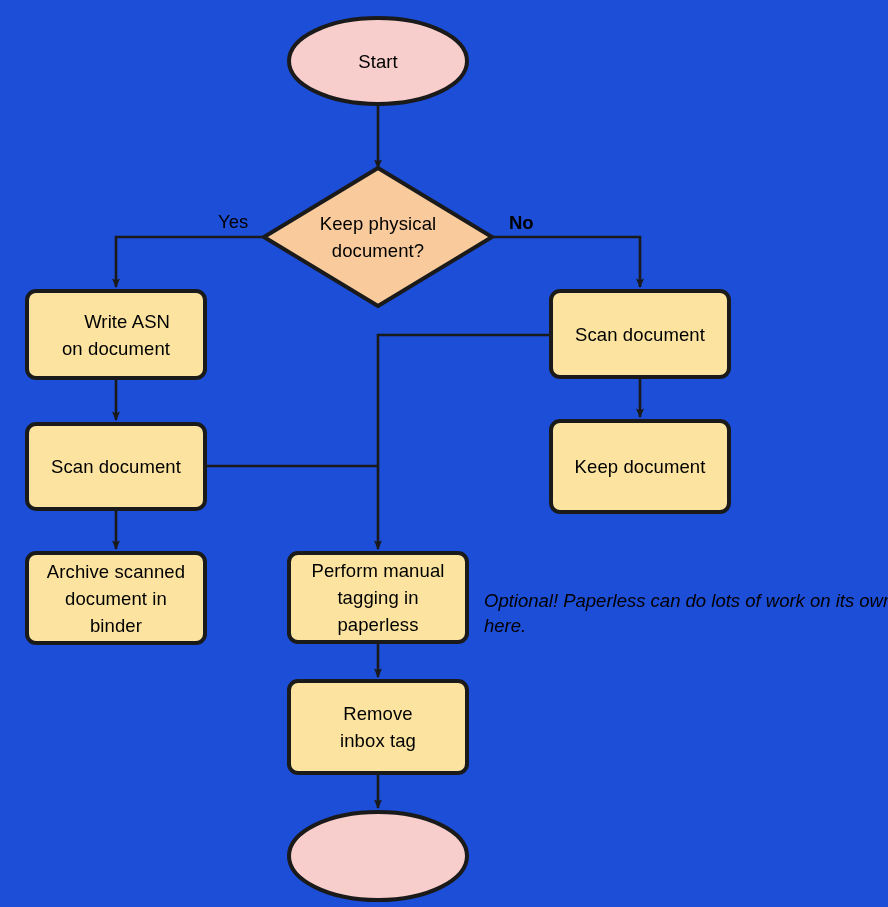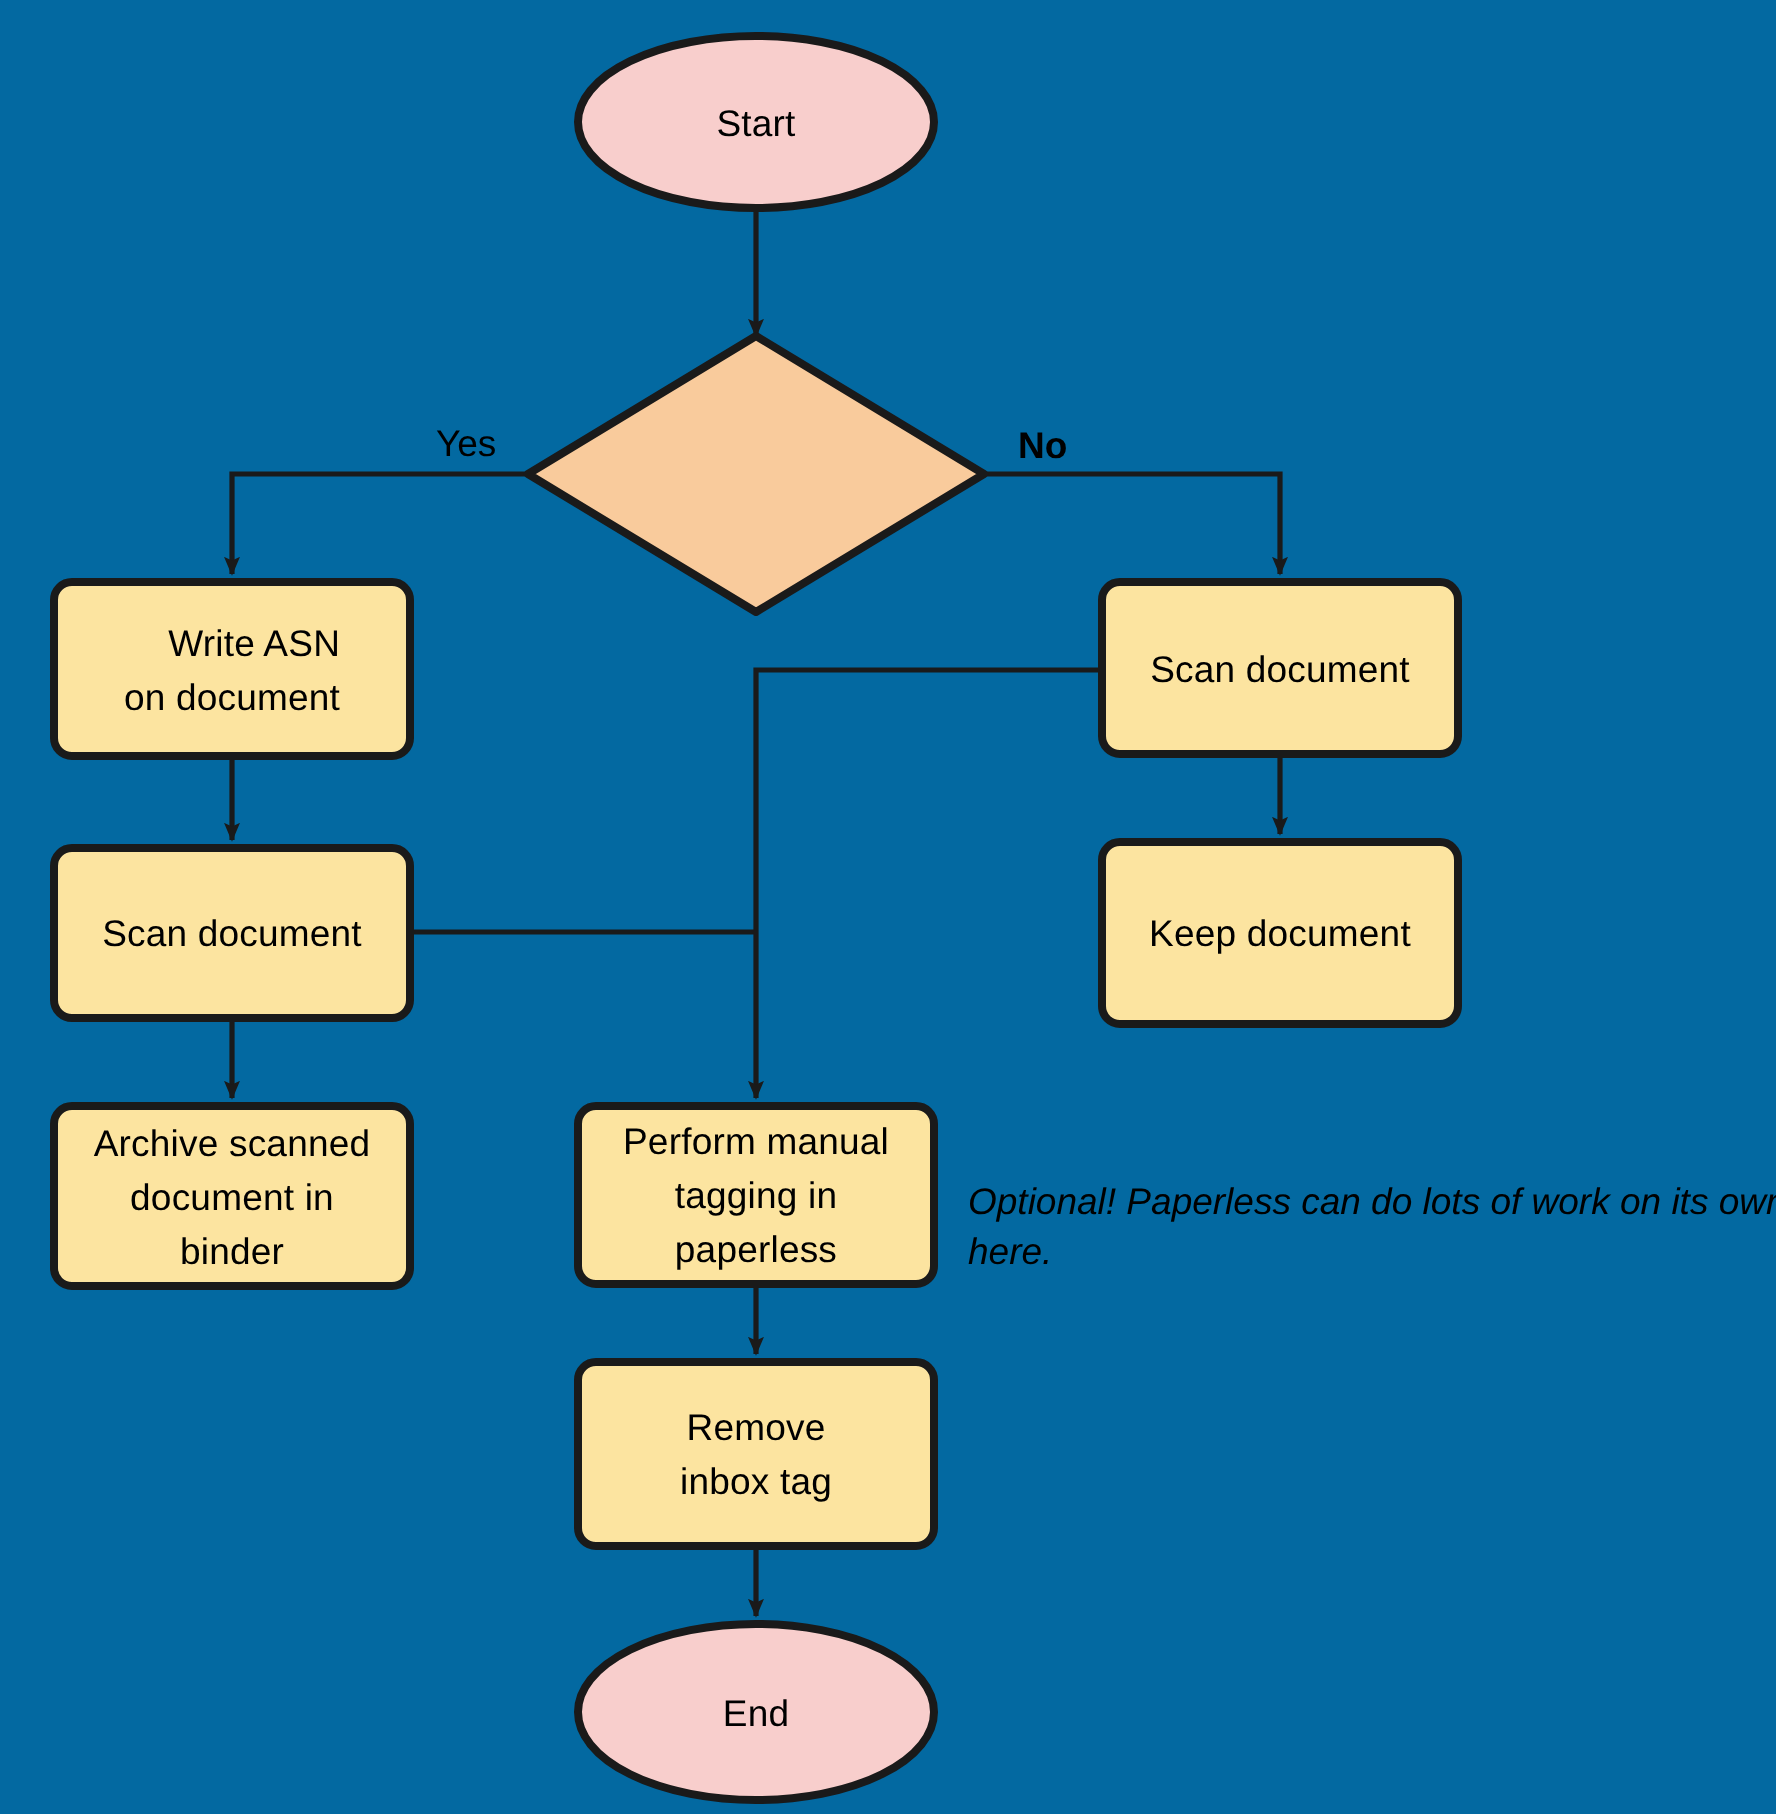--- a/index.html
+++ b/index.html
@@ -9,21 +9,21 @@
     background: #ffffff;
   }
   body {
     font-family: "Liberation Sans", sans-serif;
     -webkit-font-smoothing: antialiased;
   }
   #flowchart-canvas {
     position: relative;
     width: 888px;
     height: 907px;
-    background: #0369a1;
+    background: #1d4ed8;
     overflow: hidden;
   }
   #flow-svg {
     position: absolute;
     left: 0;
     top: 0;
     width: 888px;
     height: 907px;
   }
   .node-label {
@@ -113,20 +113,22 @@
       <rect x="289" y="553" width="178" height="89" rx="9" ry="9" fill="#fce4a0"></rect>
 
       <rect x="289" y="681" width="178" height="92" rx="9" ry="9" fill="#fce4a0"></rect>
 
       <ellipse cx="378" cy="856" rx="89" ry="44" fill="#f8cecc"></ellipse>
     </g>
   </svg>
 
   <div class="node-label" style="left:289px; top:18px; width:178px; height:86px;">Start</div>
 
+  <div class="node-label" style="left:289px; top:196px; width:178px; height:82px;">Keep physical
+document?</div>
 
   <div class="node-label" style="left:27px; top:291px; width:178px; height:87px;text-align:right;">Write ASN
 on document</div>
 
   <div class="node-label" style="left:27px; top:424px; width:178px; height:85px;">Scan document</div>
 
   <div class="node-label" style="left:27px; top:553px; width:178px; height:90px;">Archive scanned
 document in
 binder</div>
 
@@ -134,21 +136,20 @@
 
   <div class="node-label" style="left:551px; top:421px; width:178px; height:91px;">Keep document</div>
 
   <div class="node-label" style="left:289px; top:553px; width:178px; height:89px;">Perform manual
 tagging in
 paperless</div>
 
   <div class="node-label" style="left:289px; top:681px; width:178px; height:92px;">Remove
 inbox tag</div>
 
-  <div class="node-label" style="left:289px; top:812px; width:178px; height:88px;">End</div>
 
   <div class="edge-label" style="left:218px; top:211px;">Yes</div>
 
   <div class="edge-label" style="left:509px; top:212px;font-weight:bold;">No</div>
 
   <div class="annotation" style="left:484px; top:588px;">Optional! Paperless can do lots of work on its own here.</div>
 
   <div class="hit" style="left:289px; top:18px; width:178px; height:86px;"></div>
   <div class="hit" style="left:264px; top:168px; width:228px; height:138px;"></div>
   <div class="hit" style="left:27px; top:291px; width:178px; height:87px;"></div>

